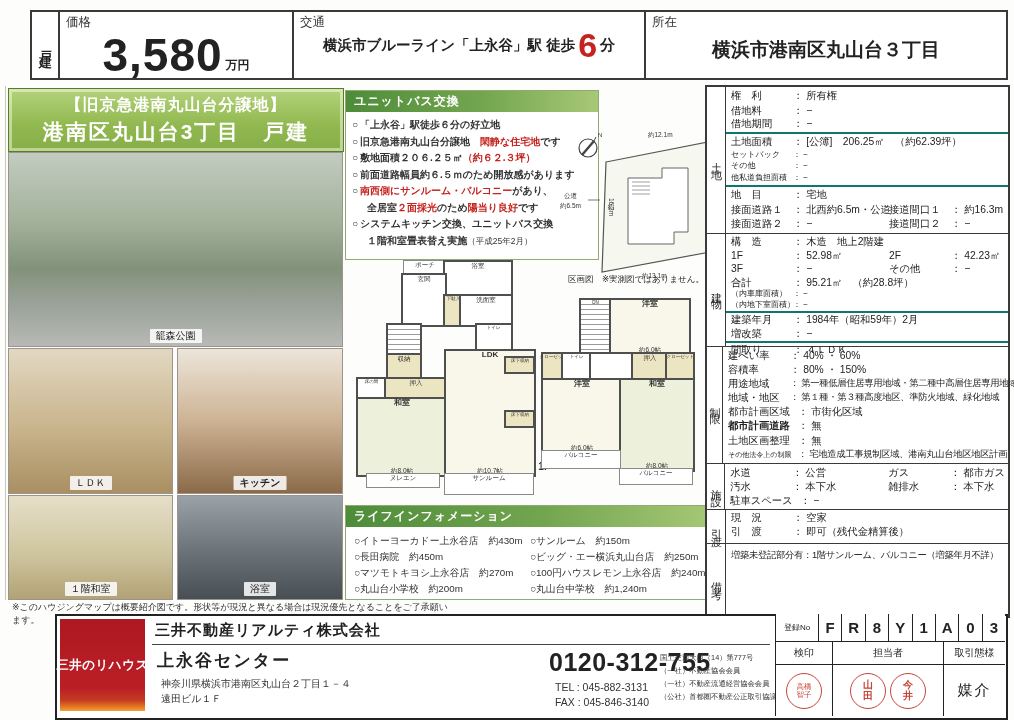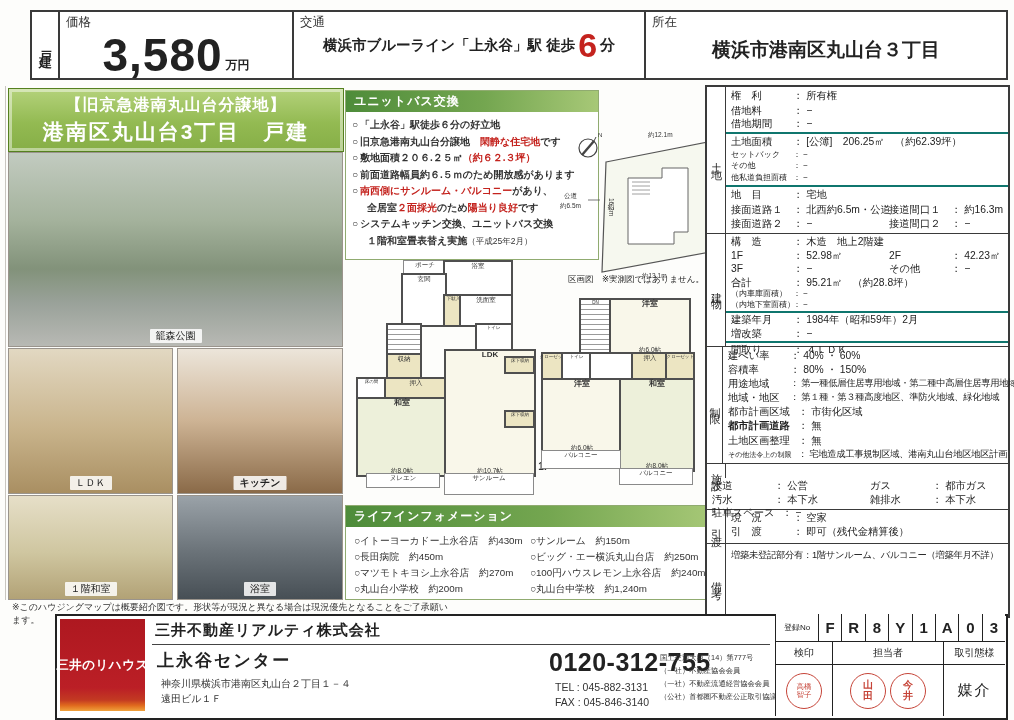--- a/index.html
+++ b/index.html
@@ -507,21 +507,21 @@
             </span>
           </div>
           <div class="spec-row">
             <span class="spec-cell">
               <span class="sl tiny" style="width: 70px;">その他法令上の制限</span>
               <span class="sv vsmall">： 宅地造成工事規制区域、港南丸山台地区地区計画</span>
             </span>
           </div>
         </div>
       </div>
-      <div class="spec-sec" style="height: 46px; flex-direction: column;">
+      <div class="spec-sec" style="height: 46px;">
         <div class="spec-vlabel">
           <span>施設</span>
         </div>
         <div class="spec-rows">
           <div class="spec-row">
             <span class="spec-cell half0">
               <span class="sl">水道</span>
               <span class="sv">： 公営</span>
             </span>
             <span class="spec-cell half1">

